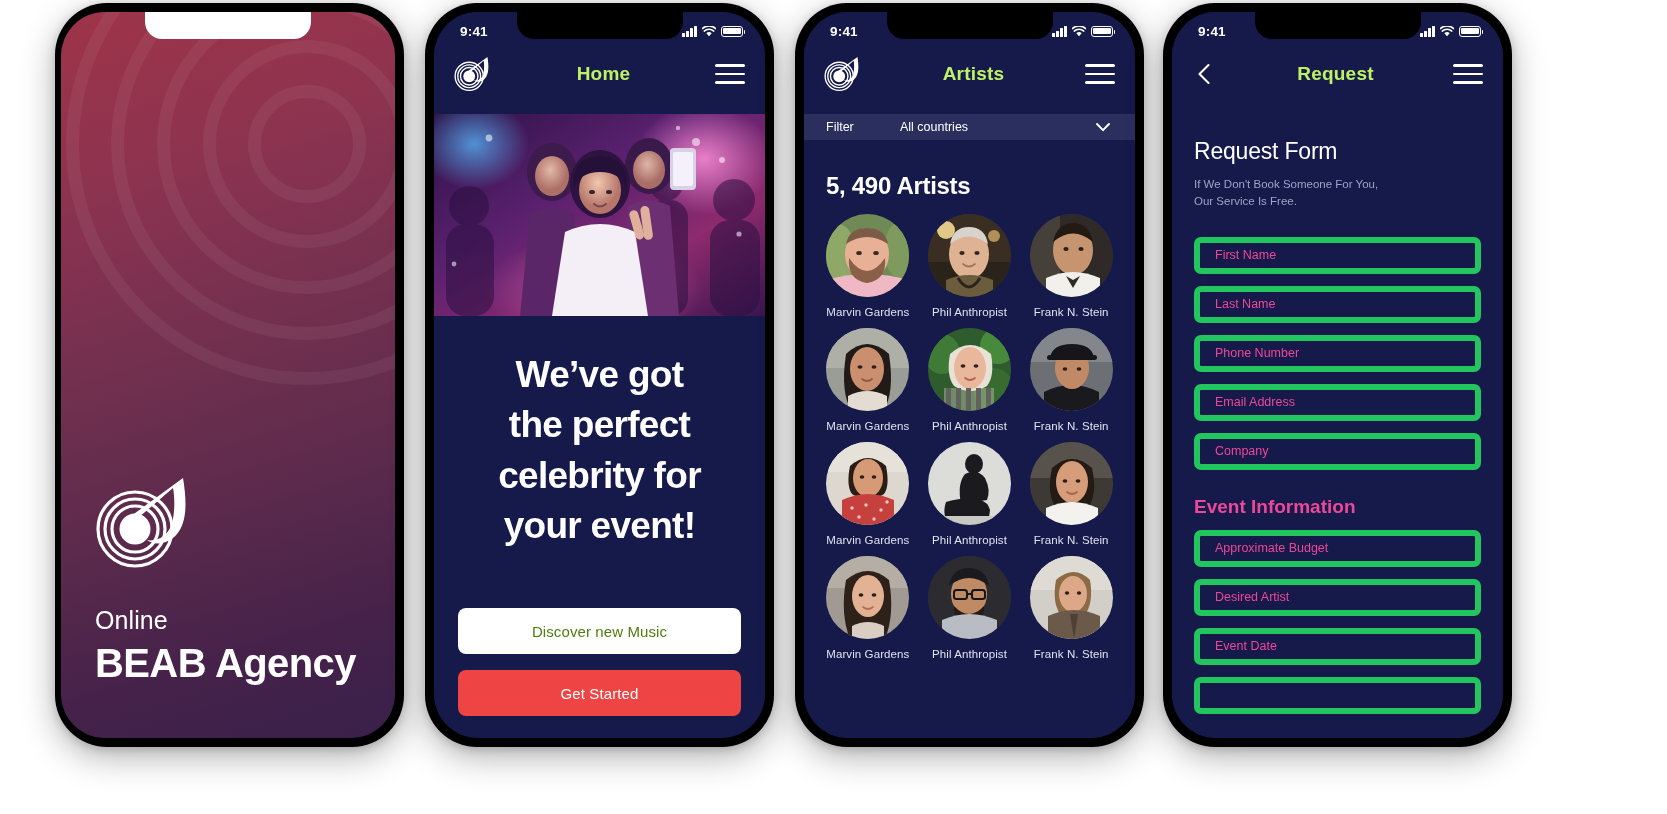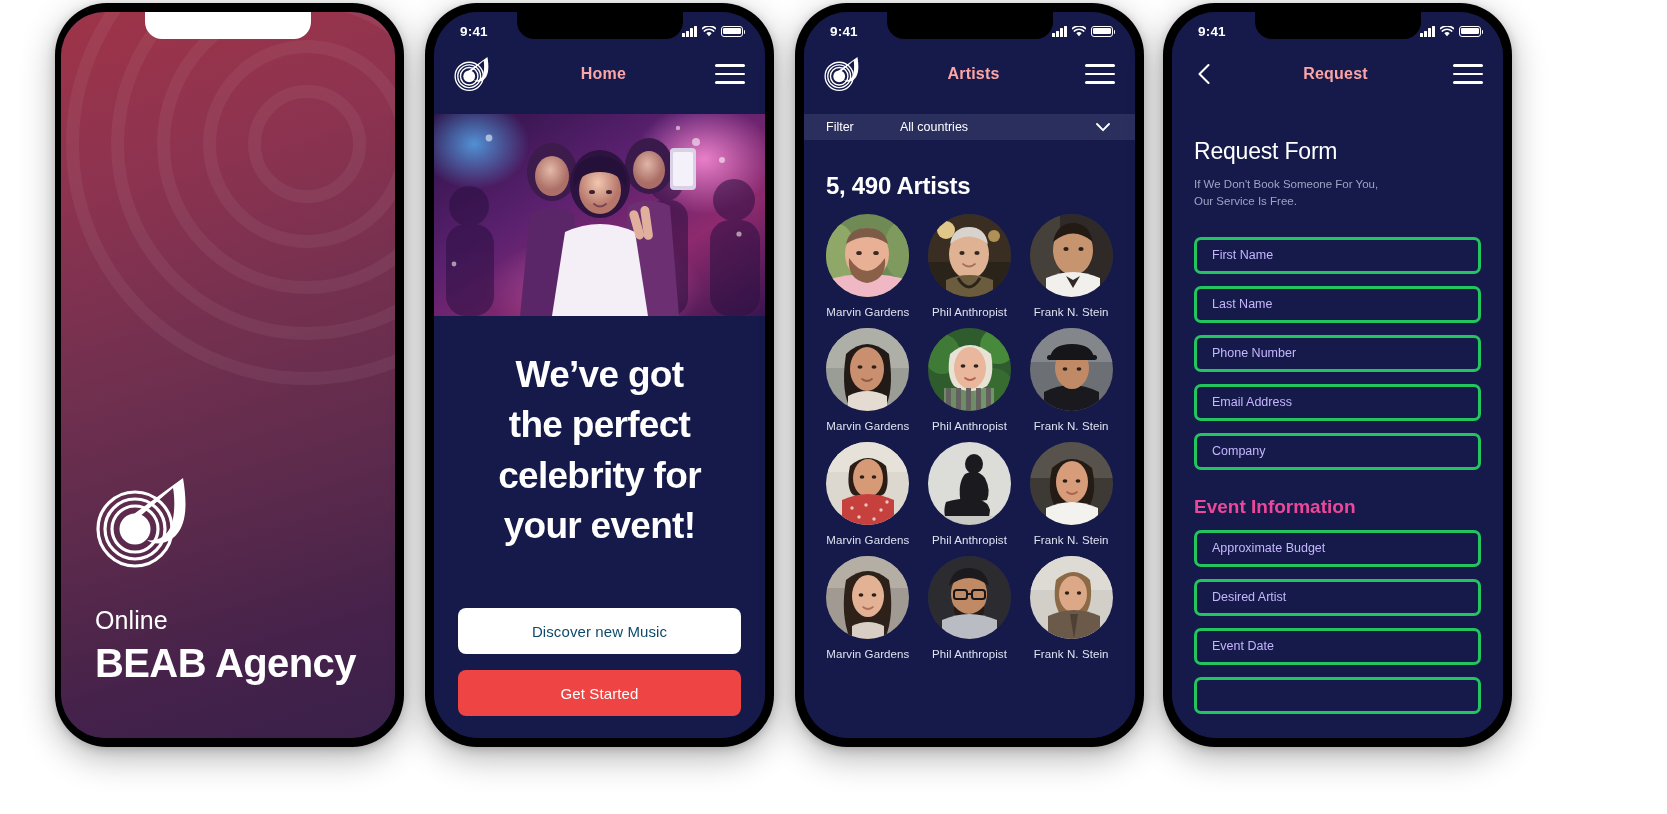--- a/index.html
+++ b/index.html
@@ -85,22 +85,22 @@
   }
 
   
   .appbar {
     position:absolute; top:34px; left:0; right:0; height:56px;
     display:flex; align-items:center; padding:0 20px;
     z-index:25;
   }
   .appbar .hdr-logo { width:38px; height:36px; flex:0 0 auto; }
   .appbar .hdr-title {
-    flex:1 1 auto; text-align:center; color:#fca5a5;
-    font-size:16px; font-weight:bold; letter-spacing:.2px;
+    flex:1 1 auto; text-align:center; color:#bef264;
+    font-size:19px; font-weight:bold; letter-spacing:.2px;
   }
   .burger { width:30px; height:20px; flex:0 0 auto; display:flex; flex-direction:column; justify-content:space-between; }
   .burger span { display:block; height:2.6px; background:#fff; border-radius:2px; }
   .back-chev { width:26px; height:26px; flex:0 0 auto; }
 
   
   .home { position:absolute; inset:0; background:#161a4a; }
   .hero {
     position:absolute; top:102px; left:0; right:0; height:202px;
     overflow:hidden;
@@ -114,21 +114,21 @@
   .home-headline {
     color:#ffffff; text-align:center;
     font-size:37px; font-weight:bold; line-height:1.36; letter-spacing:-.7px;
   }
   .home-btns { margin-top:auto; padding-bottom:22px; }
   .btn {
     display:flex; align-items:center; justify-content:center;
     height:46px; border-radius:8px;
     font-size:15px; letter-spacing:.1px;
   }
-  .btn-light { background:#ffffff; color:#0c4a6e; font-weight:400; margin-bottom:16px; }
+  .btn-light { background:#ffffff; color:#4d7c0f; font-weight:400; margin-bottom:16px; }
   .btn-red   { background:#ef4444; color:#ffffff; font-weight:500; }
 
   
   .artists { position:absolute; inset:0; background:#161a4a; }
   .filterbar {
     position:absolute; top:102px; left:0; right:0; height:26px;
     background:#2b2f5e;
     display:flex; align-items:center; padding:0 22px;
   }
   .filter-label { color:#ffffff; font-size:12.5px; font-weight:500; width:74px; }
@@ -153,24 +153,24 @@
     margin-top:9px; color:#dfe2f0; font-size:11.5px; letter-spacing:.1px; text-align:center;
   }
 
   
   .request { position:absolute; inset:0; background:#161a4a; }
   .req-body { position:absolute; top:102px; left:0; right:0; bottom:0; padding:0 22px; overflow:hidden; }
   .req-h1 { color:#ffffff; font-size:23px; font-weight:500; letter-spacing:-.2px; margin-top:24px; }
   .req-sub { color:#9ea3c4; font-size:11.5px; line-height:1.52; margin-top:11px; }
   .req-h2 { color:#ec4899; font-size:19px; font-weight:700; margin-top:26px; margin-bottom:4px; }
   .field {
-    height:37px; border:3px solid #22c55e; border-radius:7px;
+    height:37px; border:6px solid #22c55e; border-radius:7px;
     display:flex; align-items:center; padding:0 15px;
     margin-top:12px;
-    color:#c4b5fd; font-size:12.5px;
+    color:#ec4899; font-size:12.5px;
   }
   .field.first { margin-top:26px; }
 </style>
 </head>
 <body>
 
 <div class="stage">
 
   <div class="phone" id="phone-splash">
     <div class="phone-inner">

